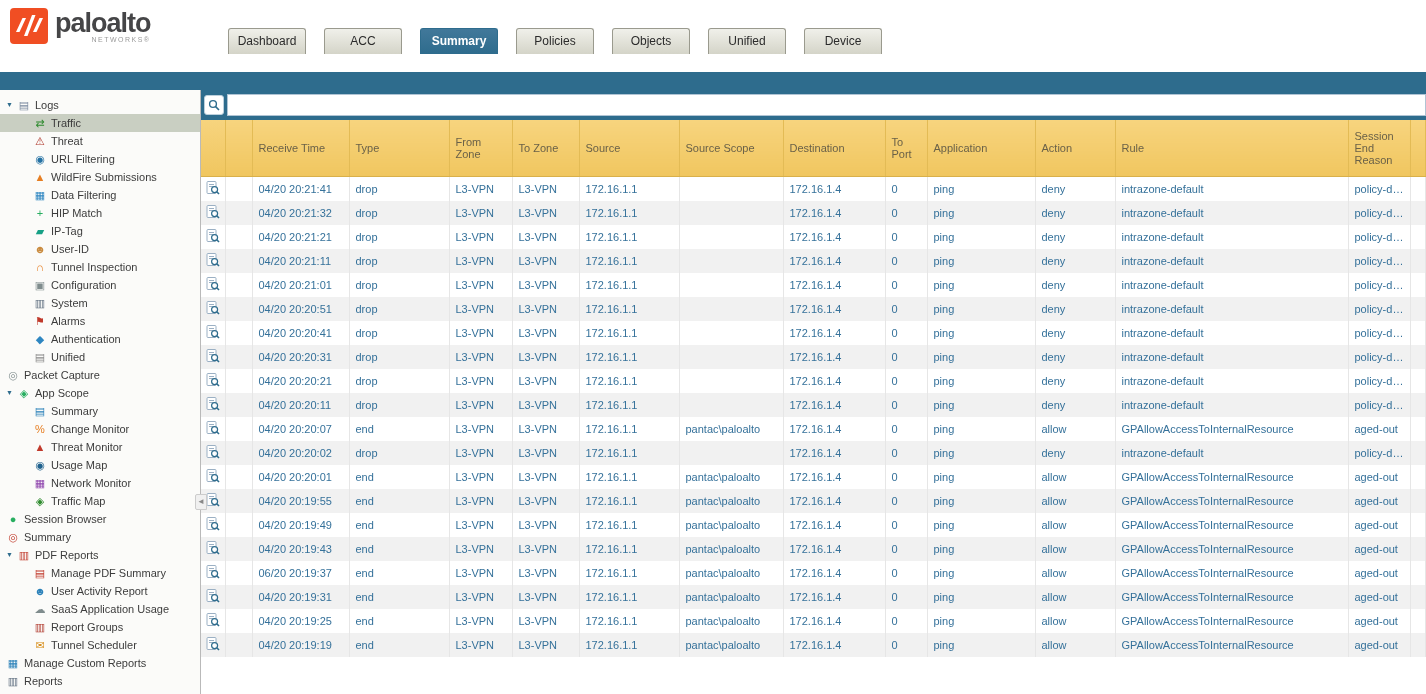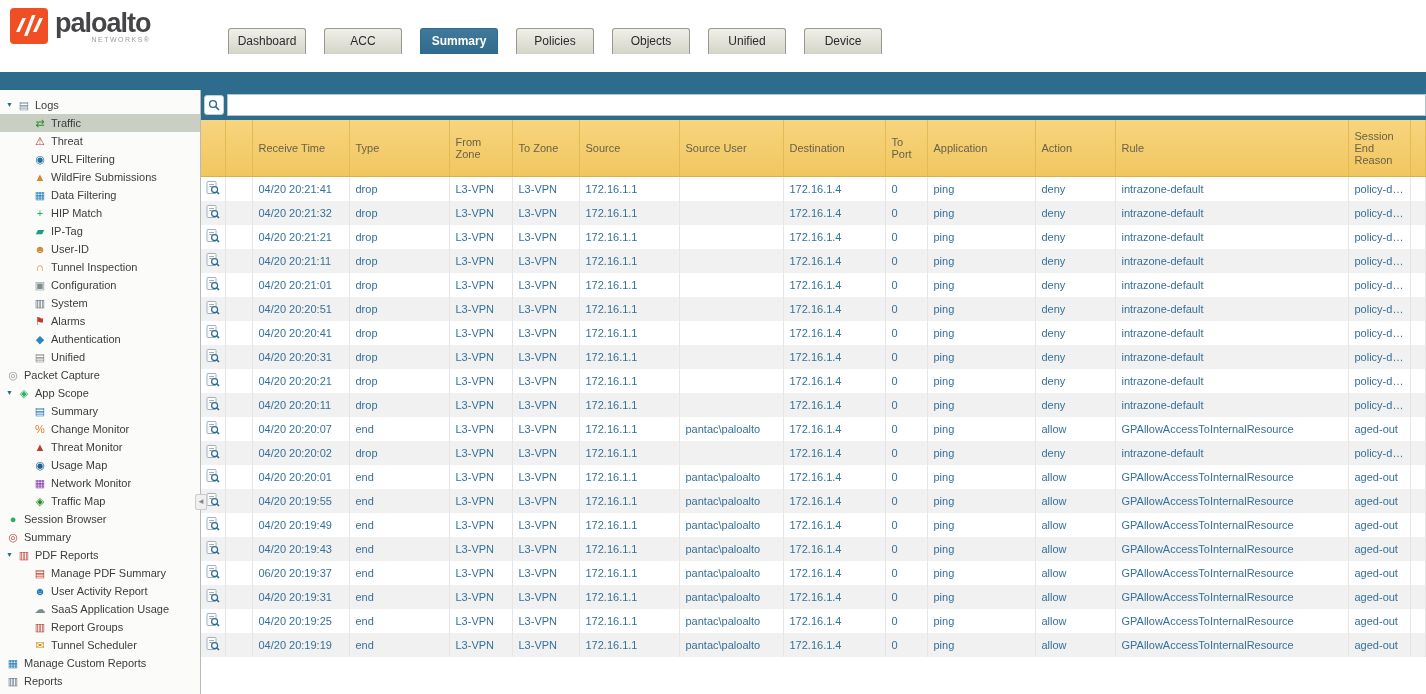--- a/index.html
+++ b/index.html
@@ -280,21 +280,21 @@
           </colgroup>
           <thead id="thead">
               <tr>
                 <th></th>
                 <th></th>
                 <th>Receive Time</th>
                 <th>Type</th>
                 <th>From Zone</th>
                 <th>To Zone</th>
                 <th>Source</th>
-                <th>Source User</th>
+                <th>Source Scope</th>
                 <th>Destination</th>
                 <th>To Port</th>
                 <th>Application</th>
                 <th>Action</th>
                 <th>Rule</th>
                 <th>Session End Reason</th>
                 <th></th>
               </tr>
             </thead>
           <tbody id="tbody">

